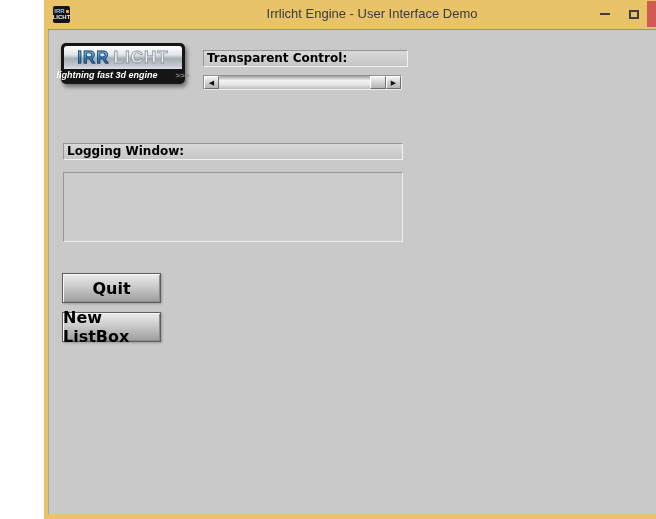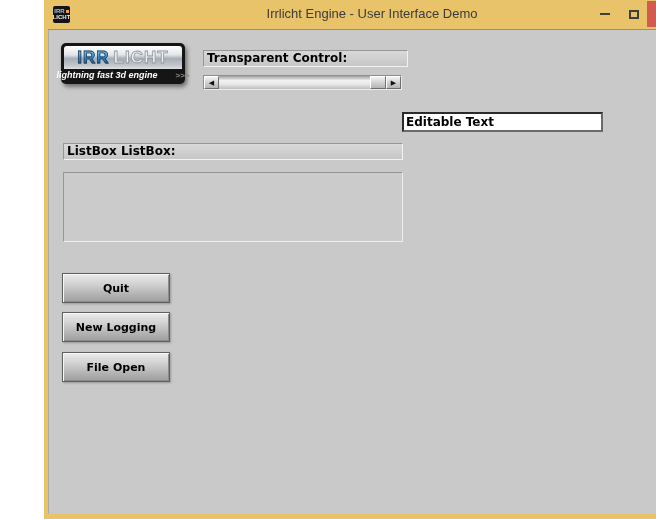--- a/index.html
+++ b/index.html
@@ -122,27 +122,27 @@
 
   
   .listbox {
     position:absolute; left:15px; top:143px; width:340px; height:70px;
     border:1px solid; border-color:#969696 #eeeeee #eeeeee #969696;
     background:#cbcbcb;
   }
 
   
   .push-btn {
-    position:absolute; left:14px; width:108px; height:30px;
+    position:absolute; left:14px; width:99px; height:30px;
     background:linear-gradient(180deg,#ebebeb 0%,#cfcfcf 40%,#b3b3b3 72%,#9e9e9e 100%);
     border:1px solid #5f5f5f;
     box-shadow: inset 1px 1px 0 #f8f8f8, inset -1px -1px 0 #8c8c8c, 1px 1px 2px rgba(0,0,0,0.25);
     display:flex; align-items:center; justify-content:center;
     font-family:"DejaVu Sans","Liberation Sans",sans-serif;
-    font-weight:bold; font-size:11px; color:#000; cursor:default;
+    font-weight:bold; font-size:16px; color:#000; cursor:default;
   }
   .btn-quit       { top:244px; }
   .btn-new-window { top:283px; }
   .btn-file-open  { top:323px; }
 </style>
 </head>
 <body>
 
 <div class="window">
 
@@ -181,24 +181,22 @@
     <div class="scrollbar">
       <div class="sb-btn sb-left">
         <span>◀</span>
       </div>
       <div class="sb-thumb" style="left: 166px;"></div>
       <div class="sb-btn sb-right">
         <span>▶</span>
       </div>
     </div>
 
-    <input class="edit" type="text" value="Editable Text" style="">
-
-    <div class="static-box logging-label">ListBox ListBox:</div>
+
+    <div class="static-box logging-label">Logging Window:</div>
 
     <div class="listbox"></div>
 
     <div class="push-btn btn-quit">Quit</div>
-    <div class="push-btn btn-new-window">New Logging</div>
-    <div class="push-btn btn-file-open">File Open</div>
+    <div class="push-btn btn-new-window">New ListBox</div>
 
   </div>
 </div>
 
 </body></html>

